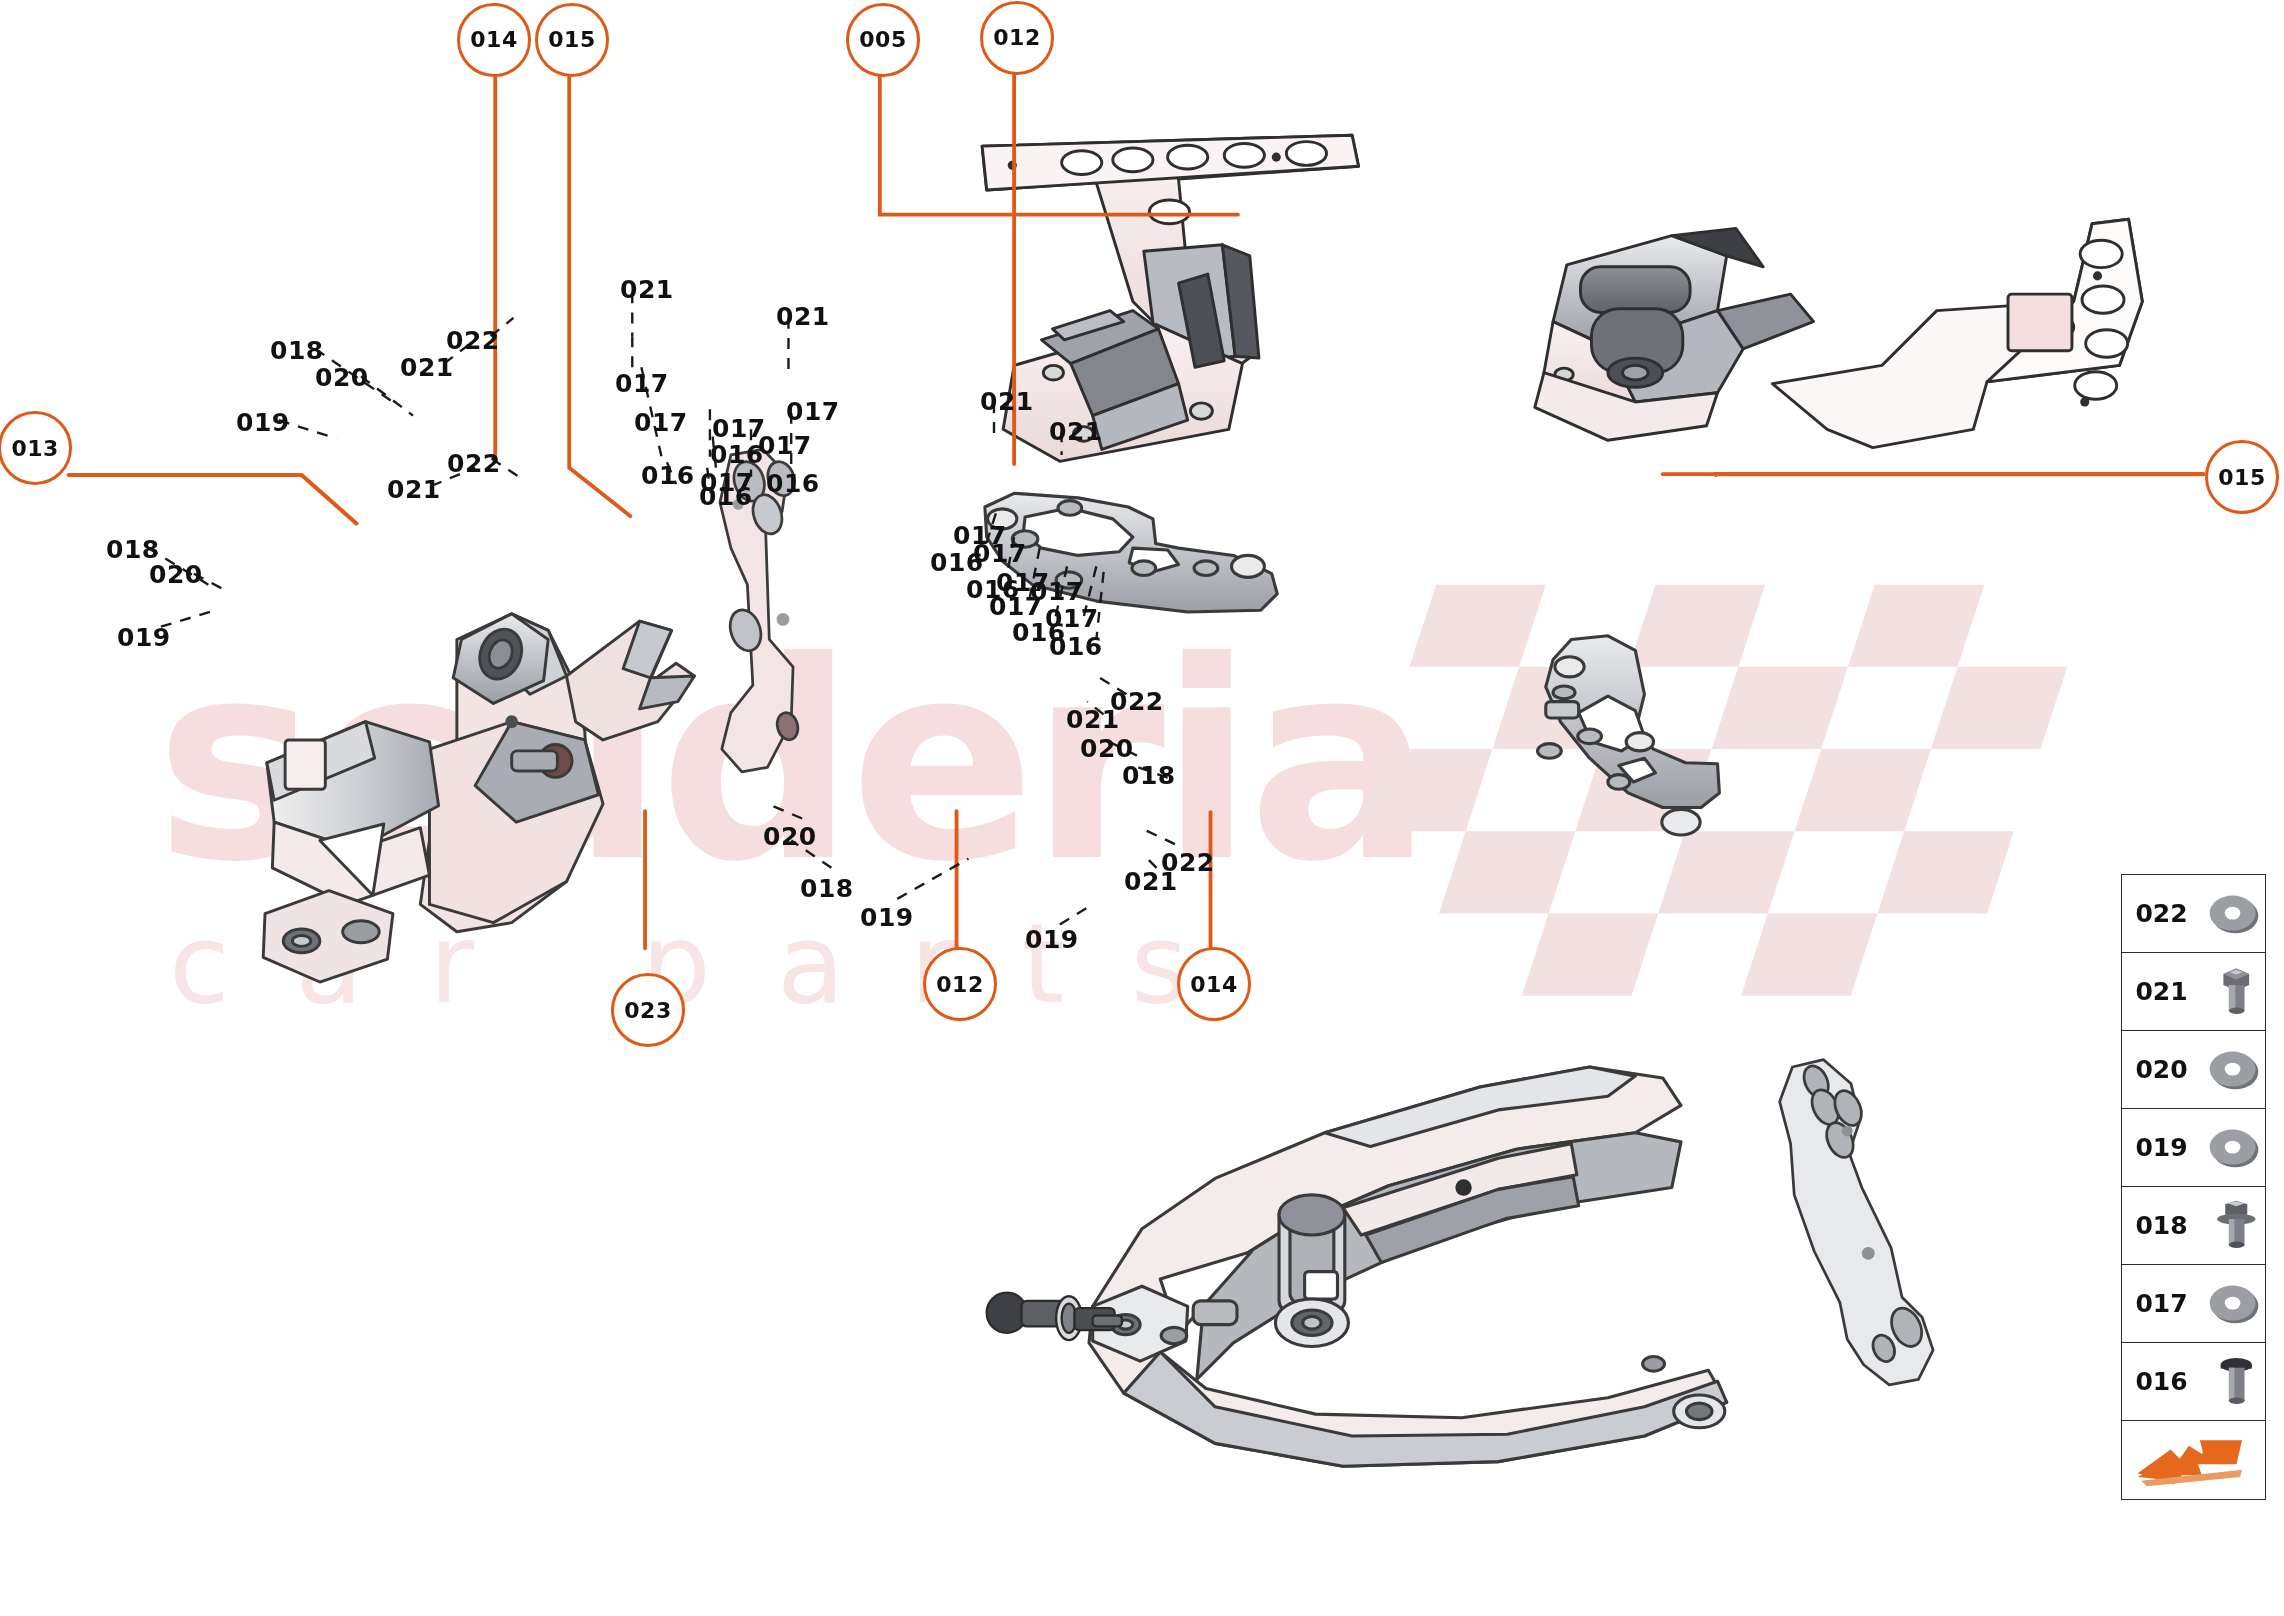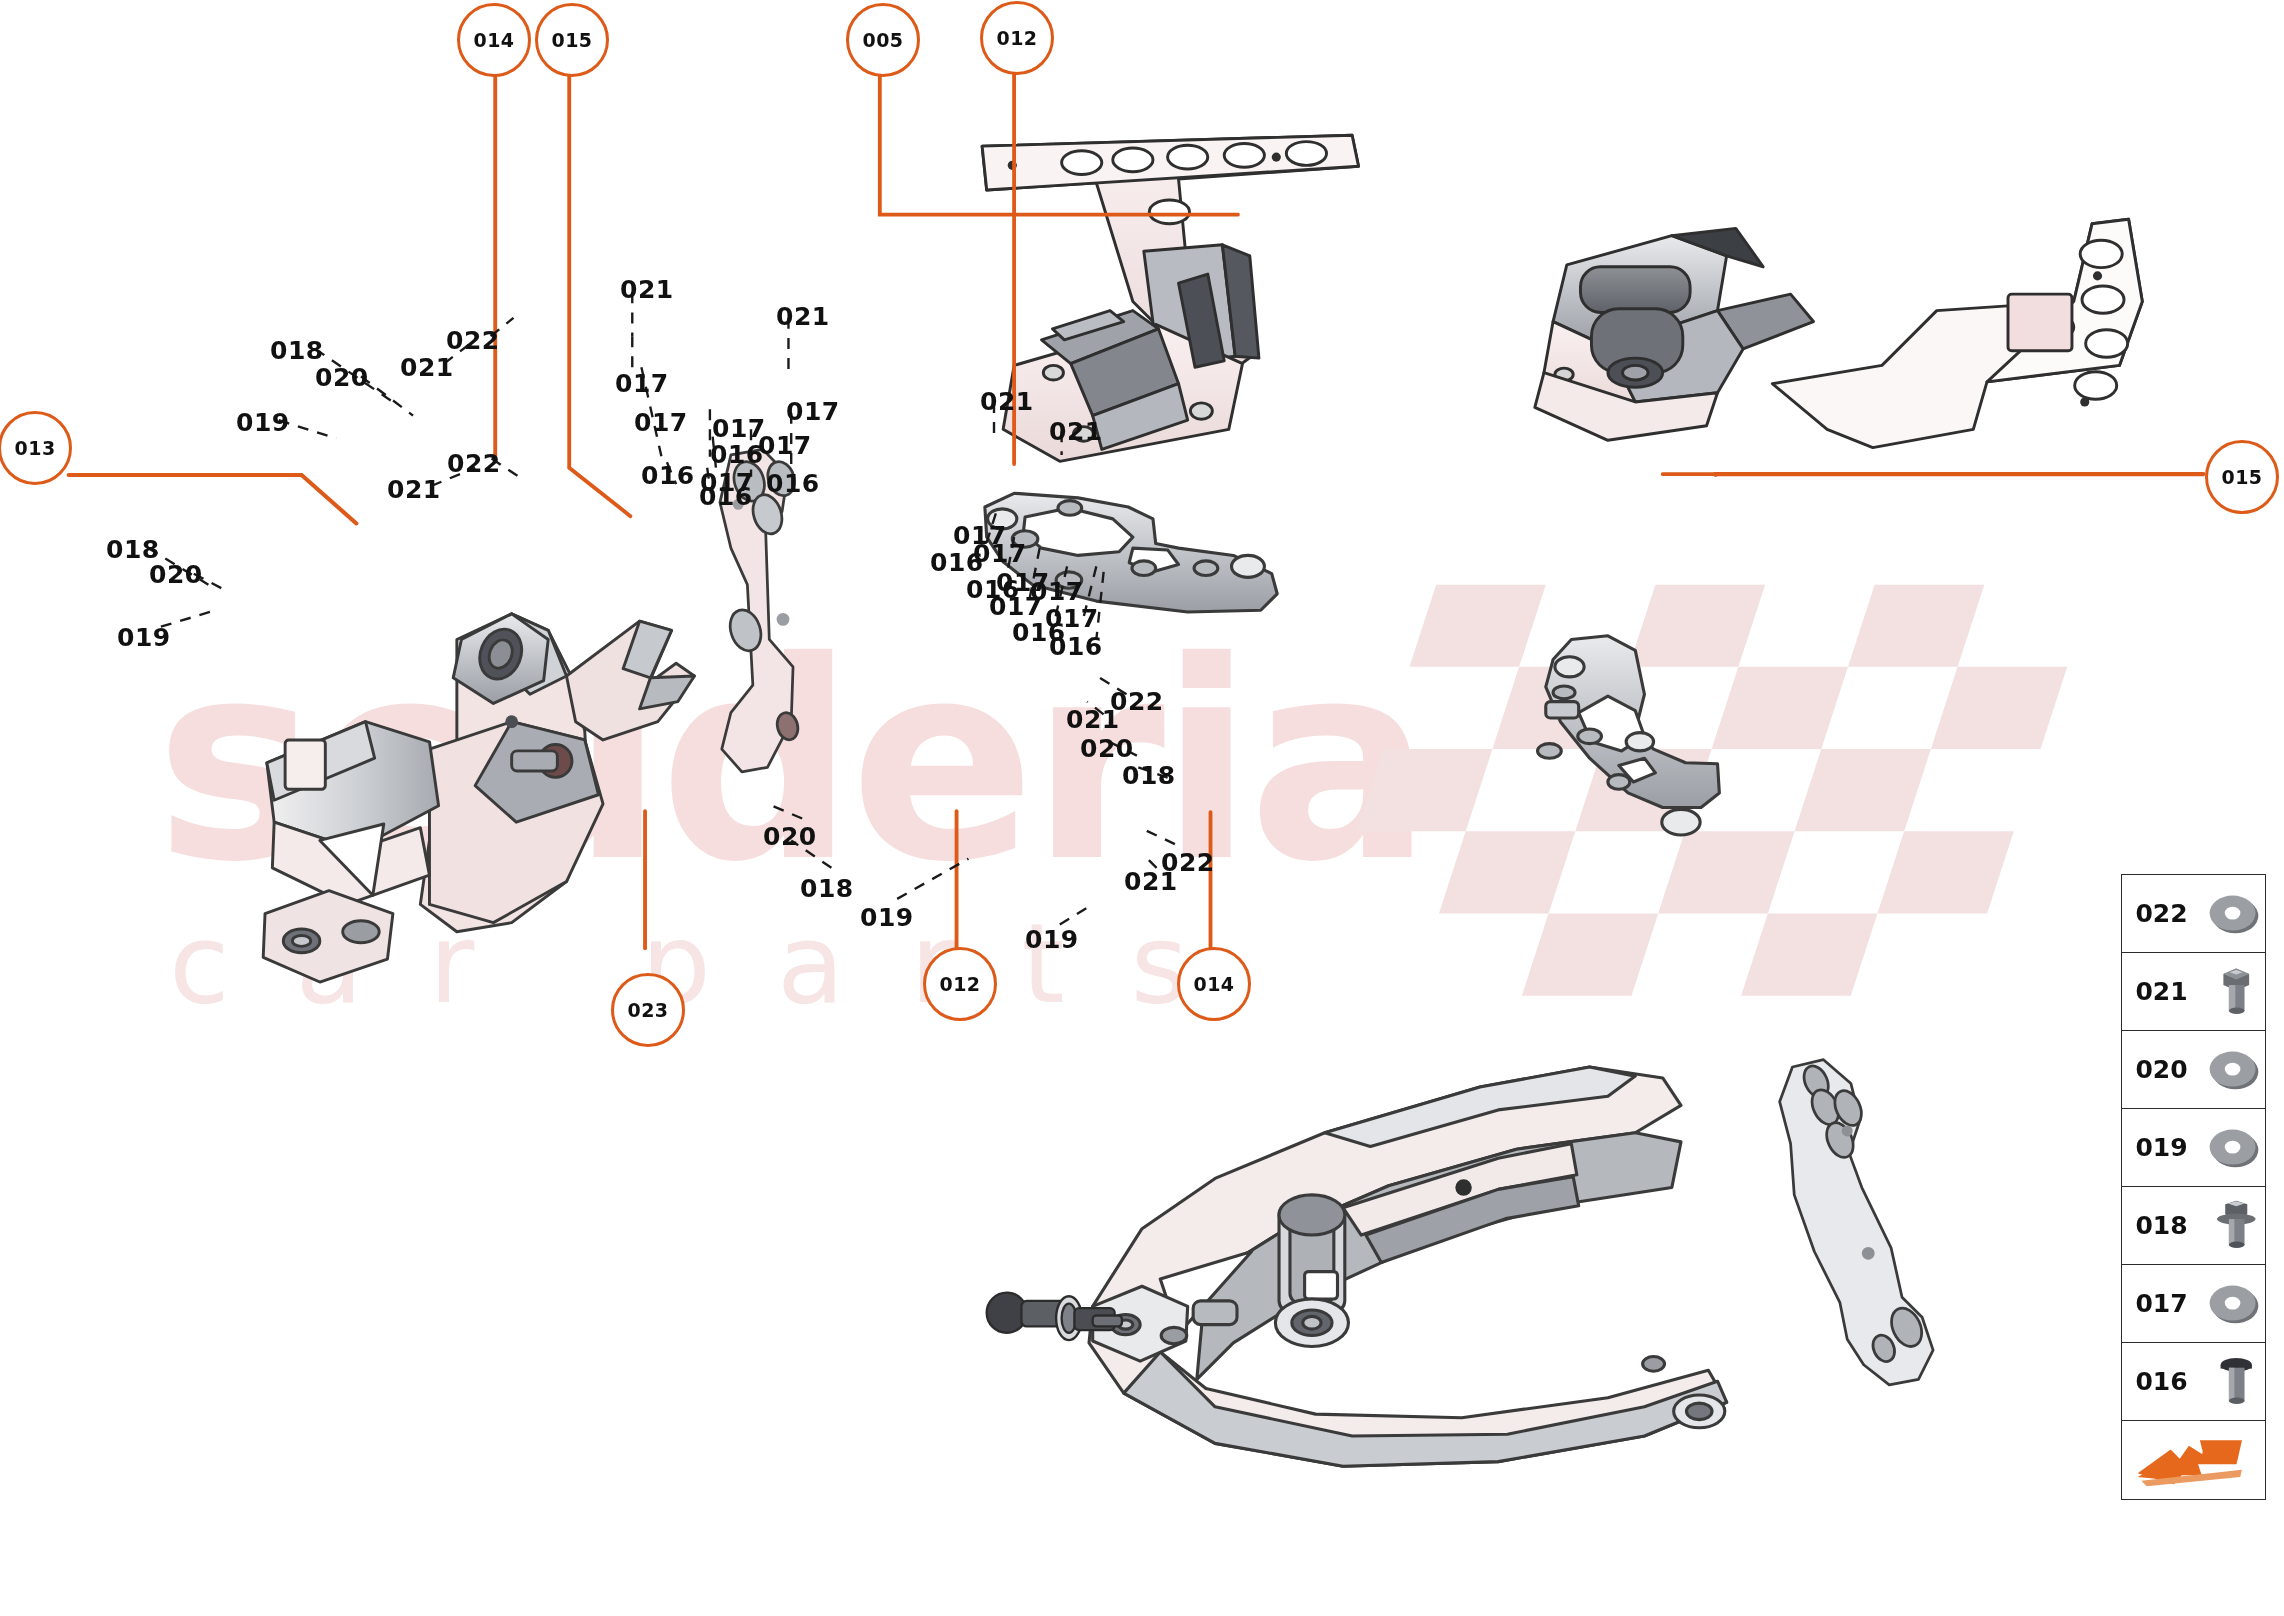--- a/index.html
+++ b/index.html
@@ -8,21 +8,21 @@
   #stage{position:absolute;inset:0;}
   svg.layer{position:absolute;left:0;top:0;width:2284px;height:1616px;}
   .wm{position:absolute;color:#f2dede;user-select:none;pointer-events:none;}
   #wm-main{left:155px;top:603px;font-size:274px;font-weight:700;letter-spacing:-5.5px;
            font-family:"DejaVu Sans","Liberation Sans",sans-serif;color:#f6dede;}
   #wm-sub{left:169px;top:900px;font-size:110px;font-weight:400;letter-spacing:66px;color:#f7e4e4;}
   .lbl{position:absolute;font-size:25px;font-weight:700;color:#111;
        letter-spacing:0.5px;white-space:nowrap;}
   .cal{position:absolute;border:3.7px solid #dd5a18;background:#fff;border-radius:50%;
        display:flex;align-items:center;justify-content:center;
-       font-size:19px;font-weight:700;color:#111;letter-spacing:0.5px;}
+       font-size:22px;font-weight:700;color:#111;letter-spacing:0.5px;}
   #legend{position:absolute;left:2121px;top:874px;width:143px;border:1.8px solid #2b2b2b;
           background:#fff;}
   .lgrow{display:flex;align-items:center;height:78px;border-bottom:1.8px solid #2b2b2b;
          box-sizing:border-box;}
   .lgrow:last-child{border-bottom:none;}
   .lgnum{width:79px;text-align:center;font-size:25px;font-weight:700;color:#111;}
   .lgicon{flex:1;display:flex;align-items:center;justify-content:center;}
 </style>
 </head>
 <body>

